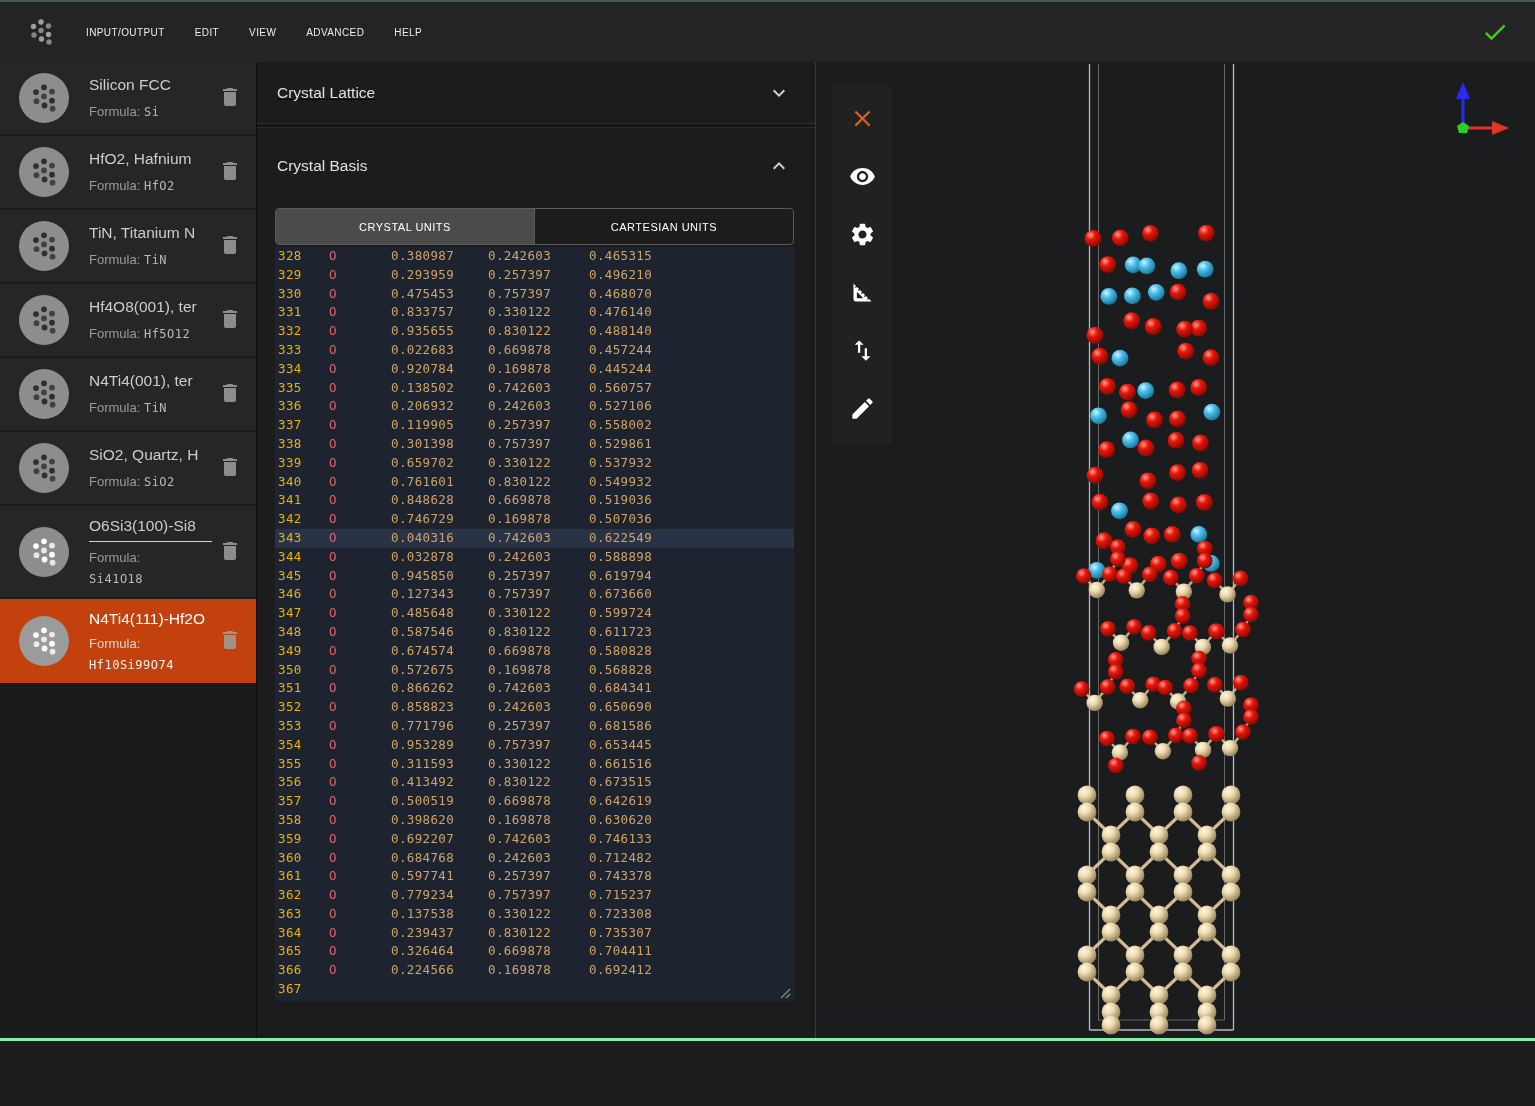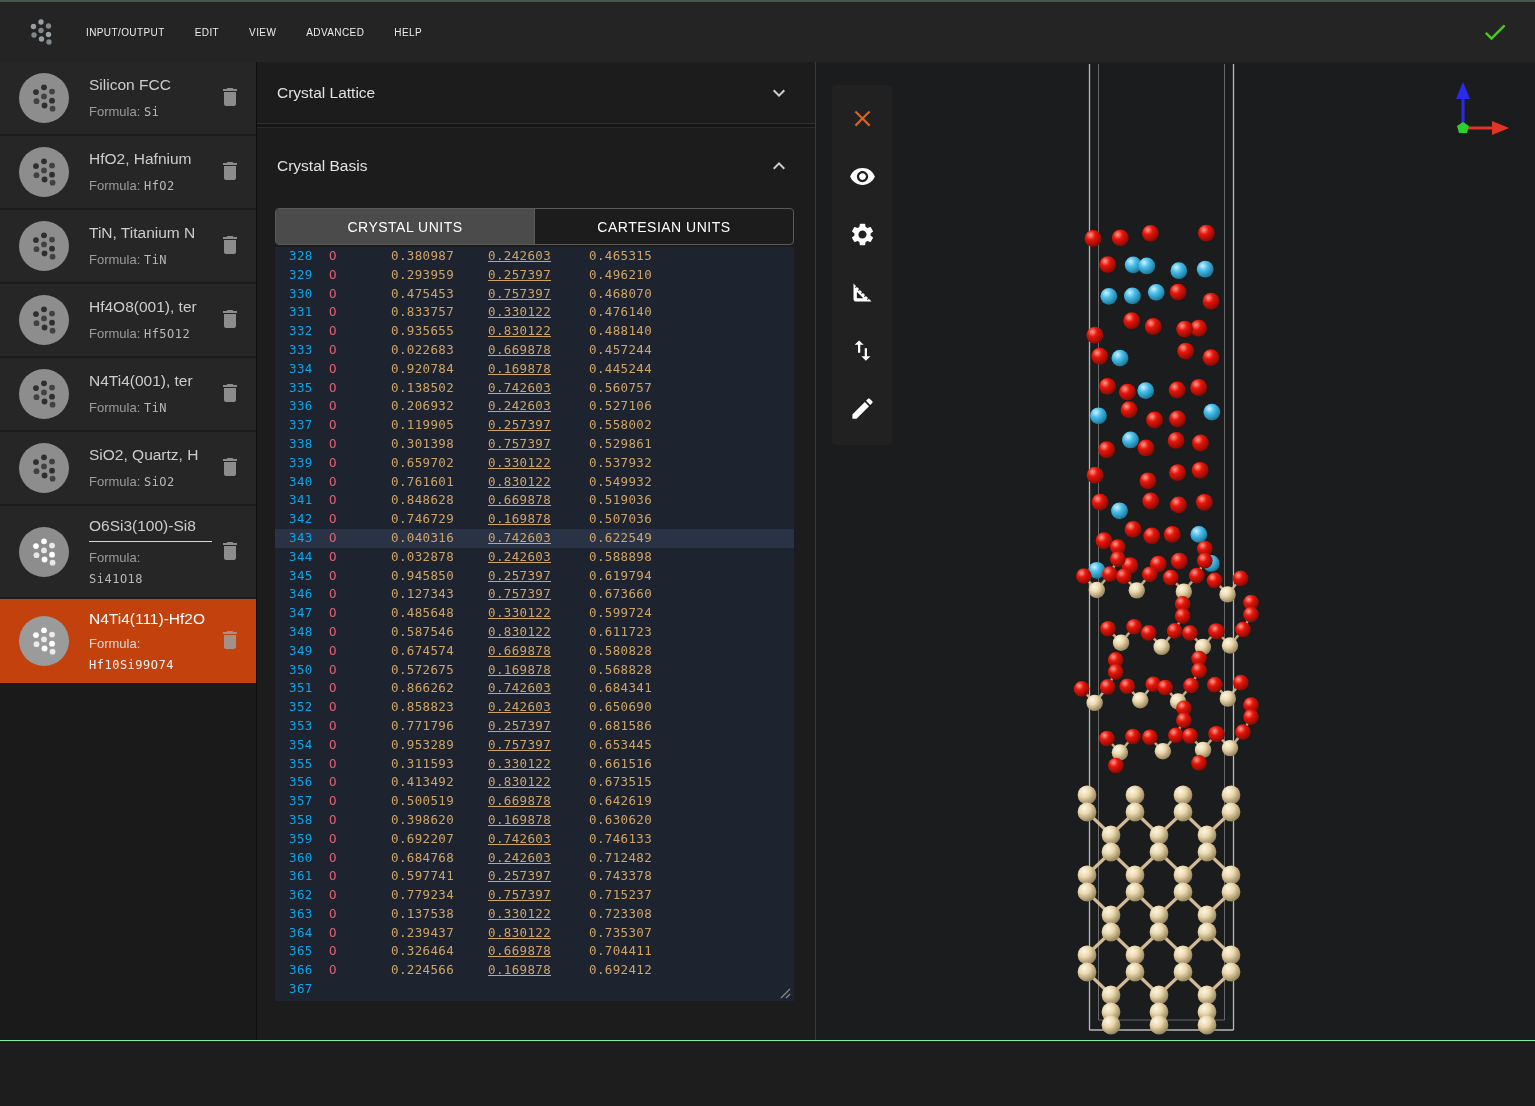--- a/index.html
+++ b/index.html
@@ -7,21 +7,21 @@
   #app{display:flex;flex-direction:column;width:100%;height:100%;}
 
   
   header{height:62px;background:#242424;border-top:2px solid #44584b;display:flex;align-items:center;box-sizing:border-box;flex:0 0 auto;}
   .logo{margin-left:27px;width:28px;height:28px;flex:0 0 auto;}
   nav{display:flex;margin-left:31px;flex:1;}
   .menu-item{color:#ececec;font-size:10px;letter-spacing:.4px;margin-right:30px;cursor:pointer;white-space:nowrap;}
   .check{margin-right:26px;width:28px;height:28px;}
 
   
-  #main{flex:1;display:flex;min-height:0;border-bottom:1px solid #86efac;justify-content:center;}
+  #main{flex:1;display:flex;min-height:0;border-bottom:3px solid #86efac;justify-content:center;}
 
   
   aside{width:256px;flex:0 0 256px;background:#1a1a1a;border-right:1px solid #0c0c0c;overflow:hidden;}
   .sb-item{display:flex;align-items:center;background:#262626;border-bottom:2px solid #1c1c1c;padding:11px 14px 11px 19px;box-sizing:border-box;min-height:72px;cursor:pointer;}
   .sb-item.selected{background:#c2410c;}
   .avatar{width:50px;height:50px;border-radius:50%;background:#8d8d8d;flex:0 0 auto;display:flex;align-items:center;justify-content:center;}
   .sb-item.selected .avatar{background:#9b9b9b;}
   .sb-mid{flex:1;margin-left:20px;min-width:0;}
   .sb-title{color:#cccccc;font-size:15.5px;white-space:nowrap;overflow:hidden;max-width:128px;}
   .sb-item.selected .sb-title{color:#ffffff;}
@@ -31,38 +31,38 @@
   .sb-item.selected .sb-flabel{color:#d8d8d8;}
   .sb-fvalue{color:#b9b9b9;font-size:12px;font-family:"DejaVu Sans Mono",monospace;letter-spacing:.5px;}
   .sb-item.selected .sb-fvalue{color:#efefef;}
   .sb-fblock-label{margin-top:8px;}
   .sb-fblock-value{margin-top:7px;display:block;}
   .trash{width:24px;height:26px;margin-left:6px;flex:0 0 auto;cursor:pointer;opacity:.85;}
 
   
   #editor-panel{width:558px;flex:0 0 558px;background:#151515;display:flex;flex-direction:column;box-sizing:border-box;}
   .card{background:#1c1c1c;}
-  .card1{border-bottom:1px solid #2f2f2f;}
+  .card1{border-bottom:1px solid #2f2f2f;text-decoration:underline;}
   .card2{margin-top:3px;border-top:1px solid #2a2a2a;flex:1;}
   .card-header{display:flex;justify-content:space-between;align-items:center;padding:0 24px 0 20px;height:61px;cursor:pointer;}
   .card2 .card-header{height:76px;}
   .card-title{color:#e0e0e0;font-size:15.5px;}
   .chev{width:24px;height:24px;}
   .tabs{display:flex;margin:4px 21px 0 18px;height:37px;border:1px solid #5a5a5a;border-radius:4px;overflow:hidden;box-sizing:border-box;}
-  .tab{flex:1;display:flex;align-items:center;justify-content:center;color:#ffffff;font-size:14px;letter-spacing:.5px;cursor:pointer;background:transparent;}
+  .tab{flex:1;display:flex;align-items:center;justify-content:center;color:#ffffff;font-size:11px;letter-spacing:.5px;cursor:pointer;background:transparent;}
   .tab.active{background:#4b4b4b;}
   .tab + .tab{border-left:1px solid #5a5a5a;}
   .code{position:relative;margin:2px 21px 0 18px;height:754px;background:#1e2330;font-family:"DejaVu Sans Mono",monospace;font-size:12.5px;letter-spacing:.35px;overflow:hidden;cursor:text;}
   .crow{display:flex;line-height:18.8px;height:18.8px;white-space:pre;}
   .crow.hl{background:rgba(86,108,150,.22);}
-  .ln{display:inline-block;width:46px;padding-left:14px;color:#0ea5e9;box-sizing:border-box;}
+  .ln{display:inline-block;width:46px;padding-left:3px;color:#eab308;box-sizing:border-box;}
   .el{display:inline-block;width:60px;padding-left:8px;color:#e3606e;box-sizing:border-box;}
   .c{display:inline-block;color:#cfa468;}
   .cx{margin-left:10px;width:62px;}
-  .cy{margin-left:35px;width:62px;text-decoration:underline;}
+  .cy{margin-left:35px;width:62px;}
   .cz{margin-left:39px;width:62px;}
   .resize-handle{position:absolute;right:3px;bottom:3px;width:11px;height:11px;}
 
   
   #viewer{flex:1;position:relative;background:#1b1c1d;border-left:1px solid #3a3a3a;overflow:hidden;}
   #scene{position:absolute;left:0;top:0;}
   #vtoolbar{position:absolute;left:16px;top:23px;width:60px;background:#212121;border-radius:4px;padding:6px 0;display:flex;flex-direction:column;z-index:2;}
   .vt-btn{width:60px;height:58px;display:flex;align-items:center;justify-content:center;cursor:pointer;background:none;border:none;padding:0;}
 
   footer{height:65px;background:#1d1d1d;flex:0 0 auto;}

